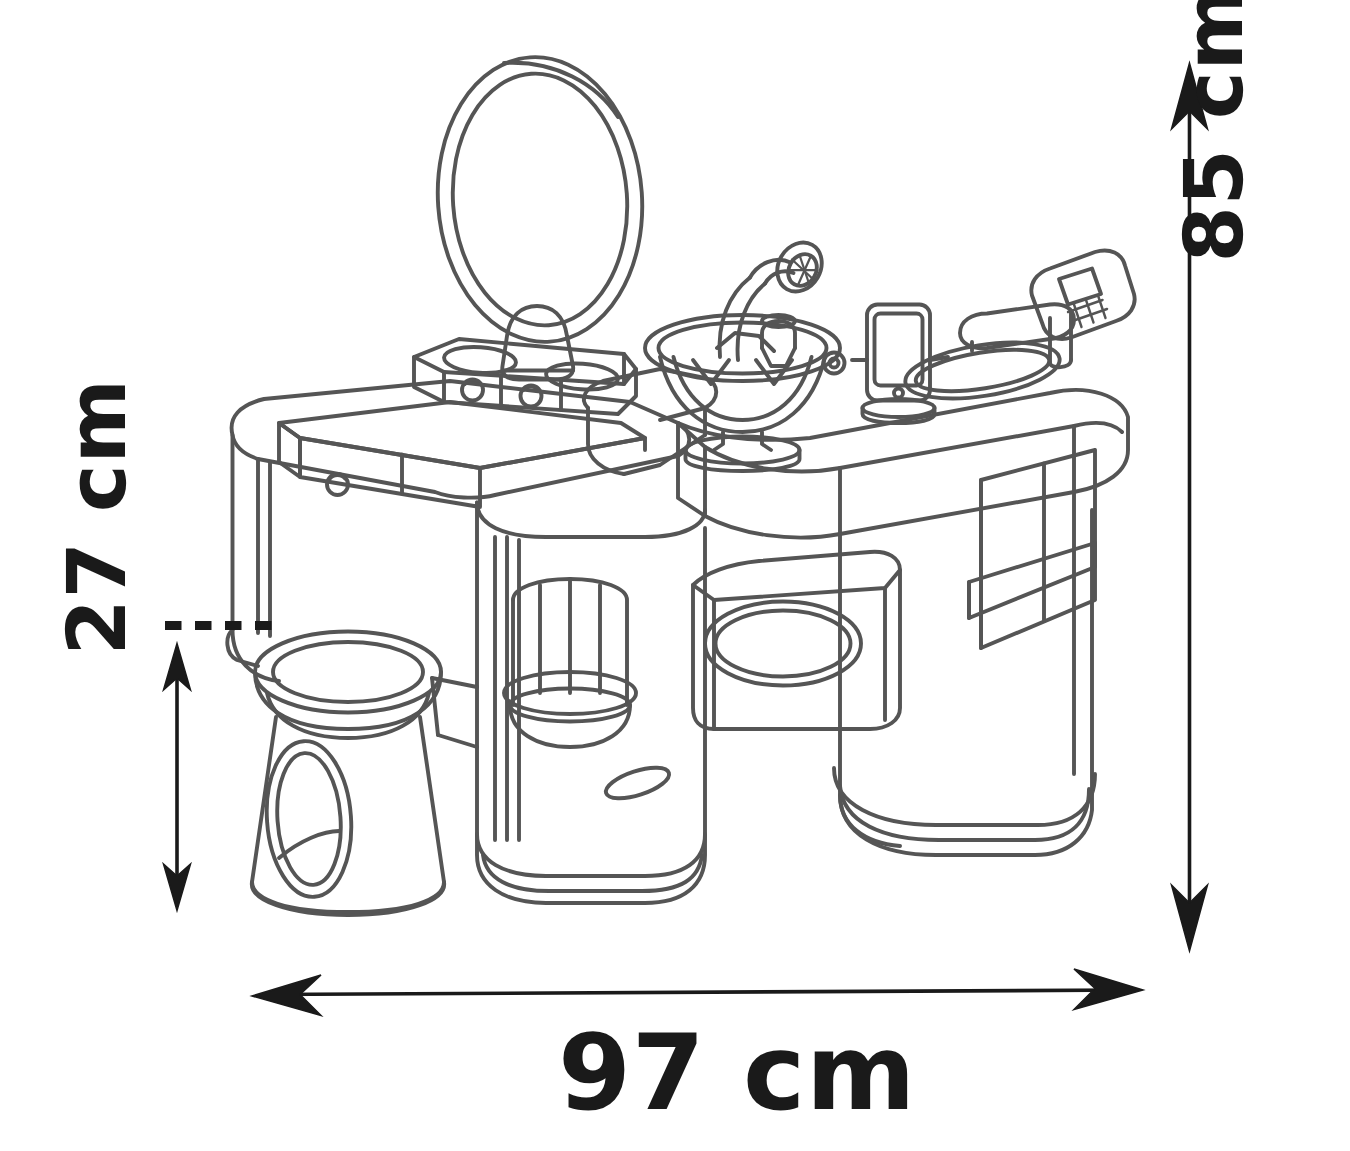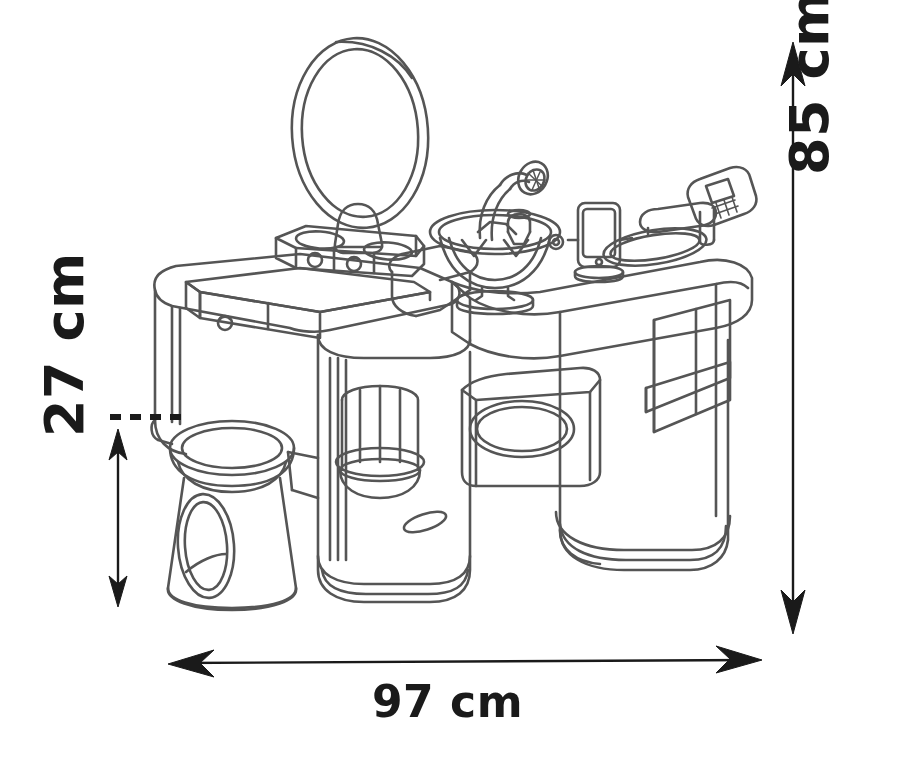--- a/index.html
+++ b/index.html
@@ -46,21 +46,21 @@
   #label-stool {
     left: 38px;
     top: 437px;
     font-size: 54px;
     transform: rotate(-90deg);
     transform-origin: left top;
   }
   #label-width {
     left: 372px;
     top: 680px;
-    font-size: 44px;
+    font-size: 70px;
     text-align: center;
   }
 </style>
 </head>
 <body>
 
 <div id="page">
 
   <svg id="drawing-svg" viewBox="0 0 900 767" xmlns="http://www.w3.org/2000/svg">
 

